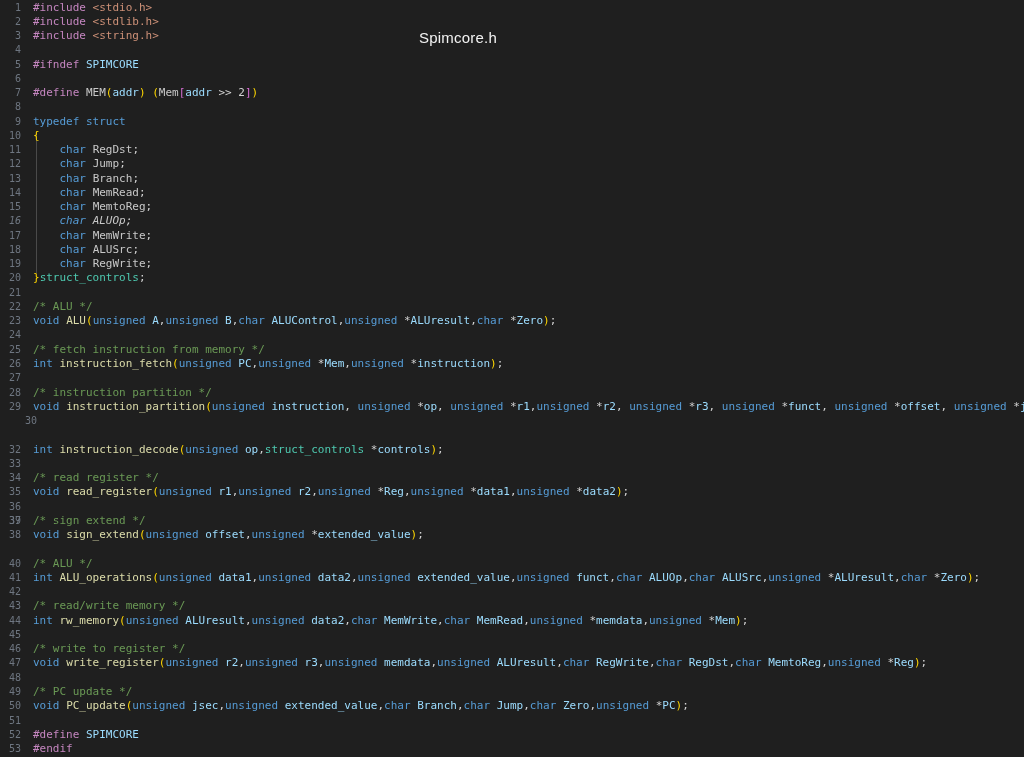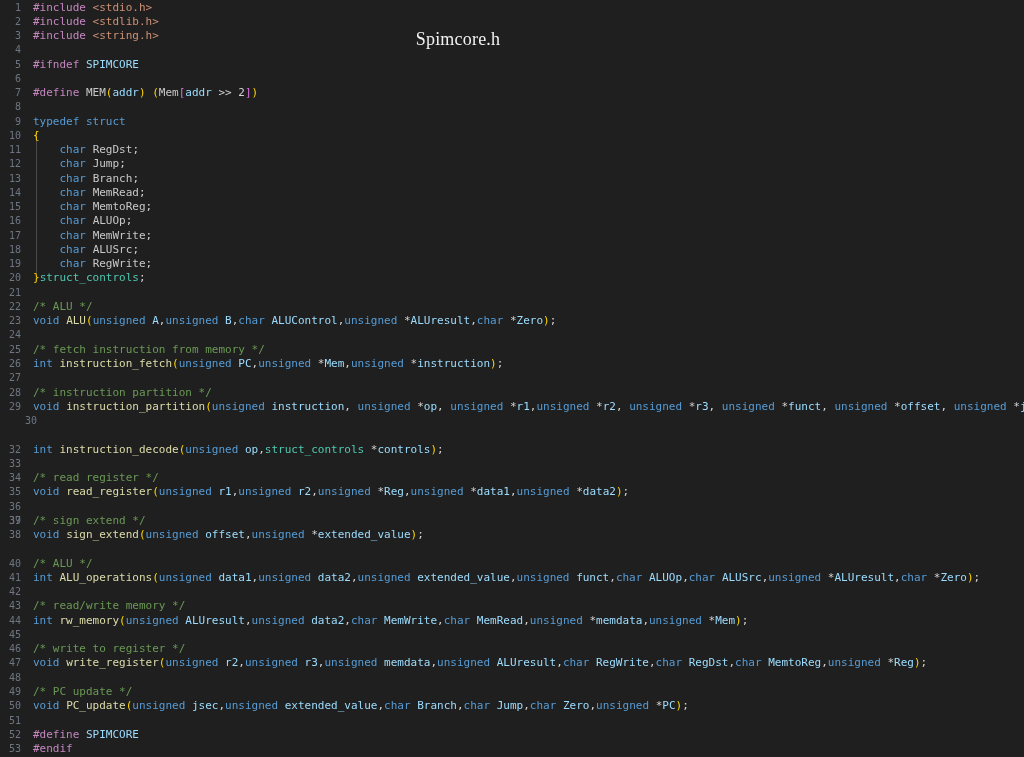--- a/index.html
+++ b/index.html
@@ -24,22 +24,22 @@
     background: #1f1f1f;
   }
 
   
   #doc-title {
     position: absolute;
     left: 0;
     top: 29px;
     width: 916px;
     text-align: center;
-    font-family: Liberation Serif, serif;
-    font-size: 18px;
+    font-family: Liberation Sans, sans-serif;
+    font-size: 15px;
     font-weight: 400;
     color: #f2f2f2;
     letter-spacing: 0.2px;
     z-index: 30;
     pointer-events: none;
   }
 
   
   #code-area {
     position: absolute;
@@ -116,21 +116,21 @@
       <div class="code-line" style="position: absolute; left: 0px; top: 71.8px; width: 1024px;"><span class="ln">6</span><span class="lc"></span></div>
       <div class="code-line" style="position: absolute; left: 0px; top: 86.06px; width: 1024px;"><span class="ln">7</span><span class="lc"><span class="t-pre">#define</span><span class="t-plain"> </span><span class="t-macro">MEM</span><span class="t-brkt">(</span><span class="t-var">addr</span><span class="t-brkt">)</span><span class="t-plain"> </span><span class="t-brkt">(</span><span class="t-macro">Mem</span><span class="t-brkt2">[</span><span class="t-var">addr</span><span class="t-plain"> </span><span class="t-op">&gt;&gt;</span><span class="t-plain"> 2</span><span class="t-brkt2">]</span><span class="t-brkt">)</span></span></div>
       <div class="code-line" style="position: absolute; left: 0px; top: 100.32px; width: 1024px;"><span class="ln">8</span><span class="lc"></span></div>
       <div class="code-line" style="position: absolute; left: 0px; top: 114.58px; width: 1024px;"><span class="ln">9</span><span class="lc"><span class="t-kw">typedef</span><span class="t-plain"> </span><span class="t-kw">struct</span></span></div>
       <div class="code-line" style="position: absolute; left: 0px; top: 128.84px; width: 1024px;"><span class="ln">10</span><span class="lc"><span class="t-brkt">{</span></span></div>
       <div class="code-line" style="position: absolute; left: 0px; top: 143.1px; width: 1024px;"><span class="ln">11</span><span class="lc"><span class="t-plain">    </span><span class="t-kw">char</span><span class="t-plain"> </span><span class="t-macro">RegDst</span><span class="t-plain">;</span></span></div>
       <div class="code-line" style="position: absolute; left: 0px; top: 157.36px; width: 1024px;"><span class="ln">12</span><span class="lc"><span class="t-plain">    </span><span class="t-kw">char</span><span class="t-plain"> </span><span class="t-macro">Jump</span><span class="t-plain">;</span></span></div>
       <div class="code-line" style="position: absolute; left: 0px; top: 171.62px; width: 1024px;"><span class="ln">13</span><span class="lc"><span class="t-plain">    </span><span class="t-kw">char</span><span class="t-plain"> </span><span class="t-macro">Branch</span><span class="t-plain">;</span></span></div>
       <div class="code-line" style="position: absolute; left: 0px; top: 185.88px; width: 1024px;"><span class="ln">14</span><span class="lc"><span class="t-plain">    </span><span class="t-kw">char</span><span class="t-plain"> </span><span class="t-macro">MemRead</span><span class="t-plain">;</span></span></div>
       <div class="code-line" style="position: absolute; left: 0px; top: 200.14px; width: 1024px;"><span class="ln">15</span><span class="lc"><span class="t-plain">    </span><span class="t-kw">char</span><span class="t-plain"> </span><span class="t-macro">MemtoReg</span><span class="t-plain">;</span></span></div>
-      <div class="code-line" style="position: absolute; left: 0px; top: 214.4px; width: 838px;"><span class="ln">16</span><span class="lc"><span class="t-plain">    </span><span class="t-kw">char</span><span class="t-plain"> </span><span class="t-macro">ALUOp</span><span class="t-plain">;</span></span></div>
+      <div class="code-line" style="position: absolute; left: 0px; top: 214.4px; width: 838px; font-style: italic;"><span class="ln">16</span><span class="lc"><span class="t-plain">    </span><span class="t-kw">char</span><span class="t-plain"> </span><span class="t-macro">ALUOp</span><span class="t-plain">;</span></span></div>
       <div class="code-line" style="position: absolute; left: 0px; top: 228.66px; width: 1024px;"><span class="ln">17</span><span class="lc"><span class="t-plain">    </span><span class="t-kw">char</span><span class="t-plain"> </span><span class="t-macro">MemWrite</span><span class="t-plain">;</span></span></div>
       <div class="code-line" style="position: absolute; left: 0px; top: 242.92px; width: 1024px;"><span class="ln">18</span><span class="lc"><span class="t-plain">    </span><span class="t-kw">char</span><span class="t-plain"> </span><span class="t-macro">ALUSrc</span><span class="t-plain">;</span></span></div>
       <div class="code-line" style="position: absolute; left: 0px; top: 257.18px; width: 1024px;"><span class="ln">19</span><span class="lc"><span class="t-plain">    </span><span class="t-kw">char</span><span class="t-plain"> </span><span class="t-macro">RegWrite</span><span class="t-plain">;</span></span></div>
       <div class="code-line" style="position: absolute; left: 0px; top: 271.44px; width: 1024px;"><span class="ln">20</span><span class="lc"><span class="t-brkt">}</span><span class="t-type">struct_controls</span><span class="t-plain">;</span></span></div>
       <div class="code-line" style="position: absolute; left: 0px; top: 285.7px; width: 1024px;"><span class="ln">21</span><span class="lc"></span></div>
       <div class="code-line" style="position: absolute; left: 0px; top: 299.96px; width: 1024px;"><span class="ln">22</span><span class="lc"><span class="t-cmt">/* ALU */</span></span></div>
       <div class="code-line" style="position: absolute; left: 0px; top: 314.22px; width: 1024px;"><span class="ln">23</span><span class="lc"><span class="t-kw">void</span><span class="t-plain"> </span><span class="t-fn">ALU</span><span class="t-brkt">(</span><span class="t-kw">unsigned</span><span class="t-plain"> </span><span class="t-var">A</span><span class="t-plain">,</span><span class="t-kw">unsigned</span><span class="t-plain"> </span><span class="t-var">B</span><span class="t-plain">,</span><span class="t-kw">char</span><span class="t-plain"> </span><span class="t-var">ALUControl</span><span class="t-plain">,</span><span class="t-kw">unsigned</span><span class="t-plain"> *</span><span class="t-var">ALUresult</span><span class="t-plain">,</span><span class="t-kw">char</span><span class="t-plain"> *</span><span class="t-var">Zero</span><span class="t-brkt">)</span><span class="t-plain">;</span></span></div>
       <div class="code-line" style="position: absolute; left: 0px; top: 328.48px; width: 1024px;"><span class="ln">24</span><span class="lc"></span></div>
       <div class="code-line" style="position: absolute; left: 0px; top: 342.74px; width: 1024px;"><span class="ln">25</span><span class="lc"><span class="t-cmt">/* fetch instruction from memory */</span></span></div>
       <div class="code-line" style="position: absolute; left: 0px; top: 357px; width: 1024px;"><span class="ln">26</span><span class="lc"><span class="t-kw">int</span><span class="t-plain"> </span><span class="t-fn">instruction_fetch</span><span class="t-brkt">(</span><span class="t-kw">unsigned</span><span class="t-plain"> </span><span class="t-var">PC</span><span class="t-plain">,</span><span class="t-kw">unsigned</span><span class="t-plain"> *</span><span class="t-var">Mem</span><span class="t-plain">,</span><span class="t-kw">unsigned</span><span class="t-plain"> *</span><span class="t-var">instruction</span><span class="t-brkt">)</span><span class="t-plain">;</span></span></div>

